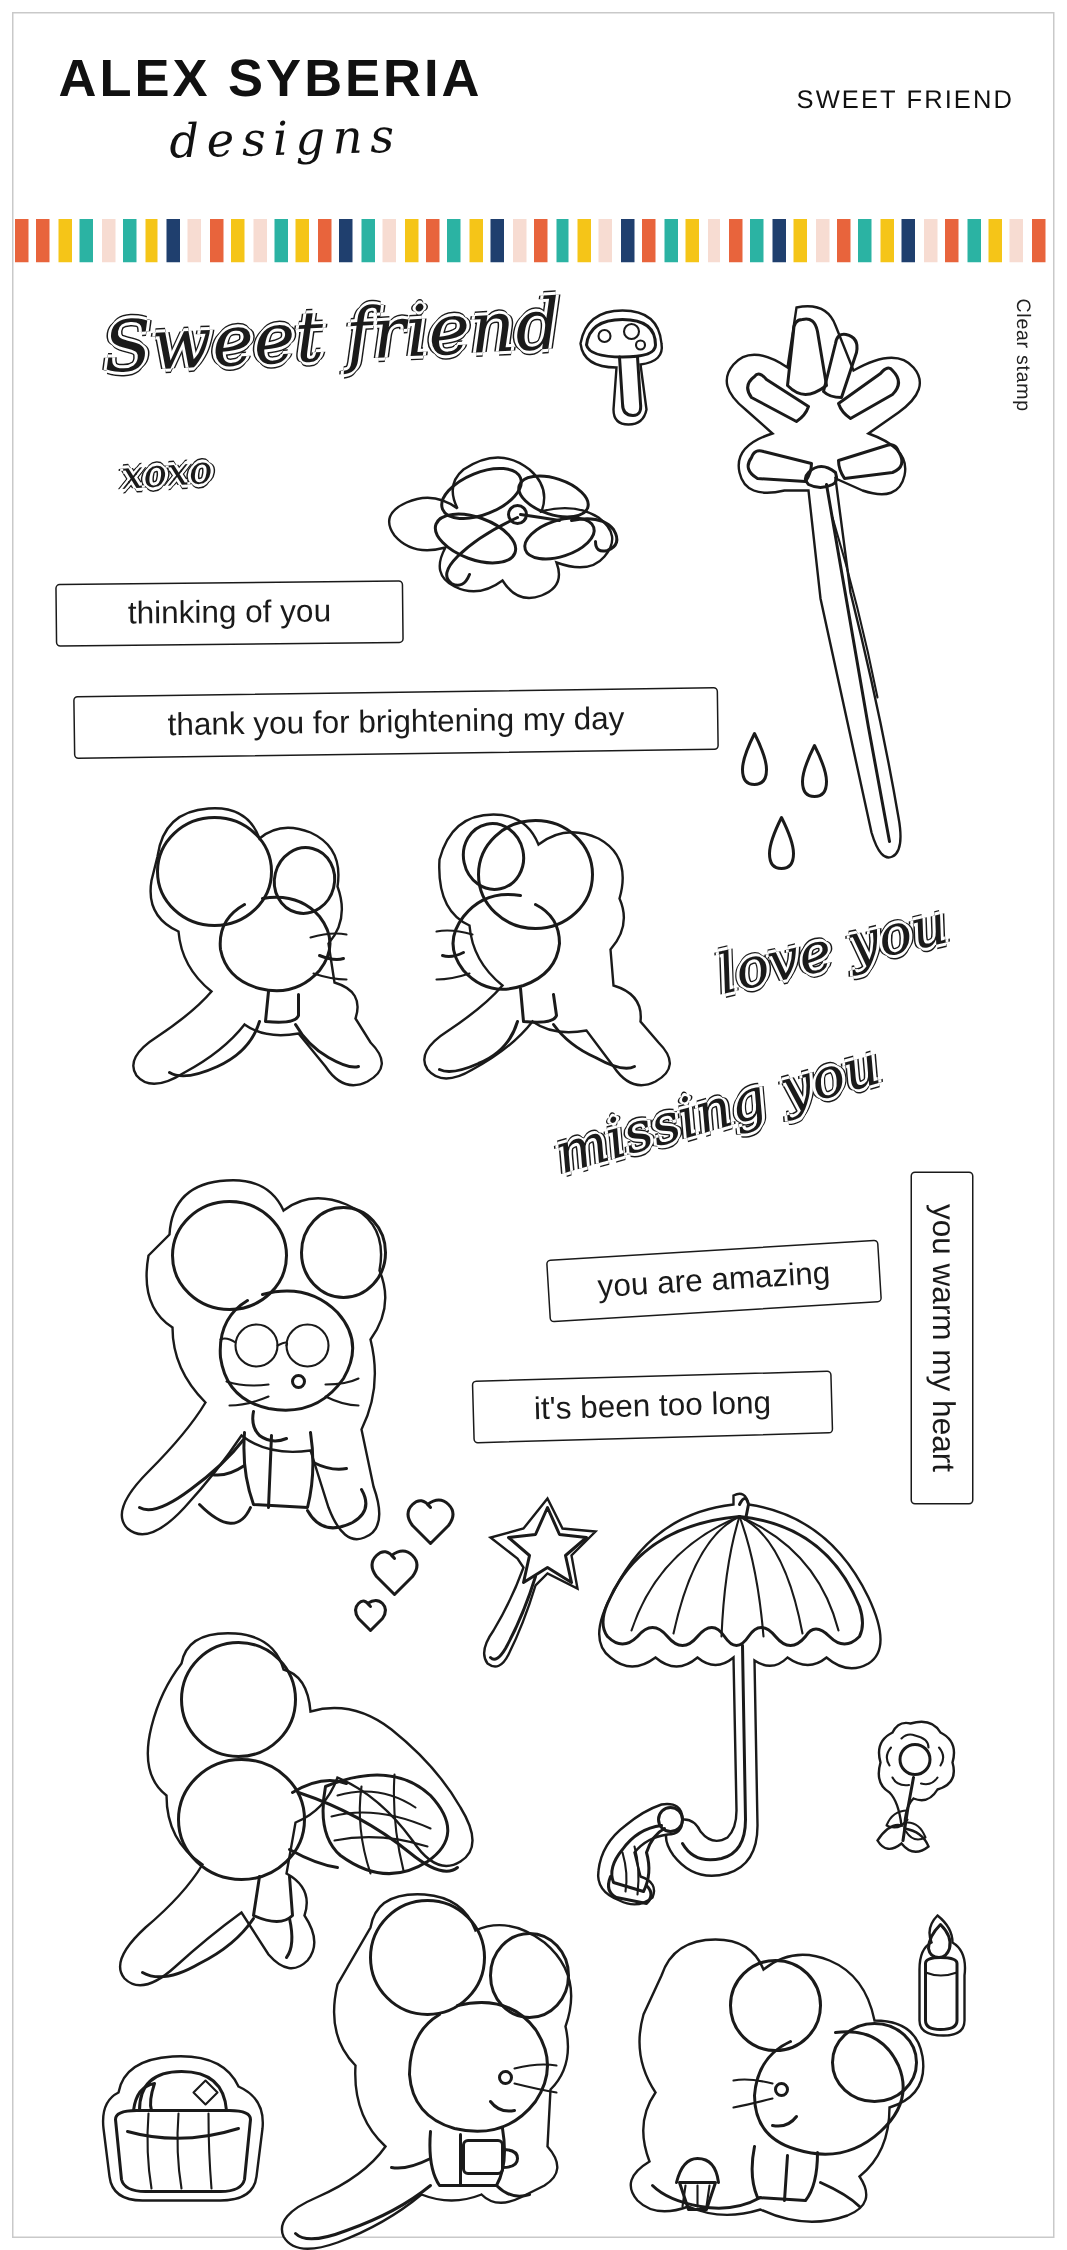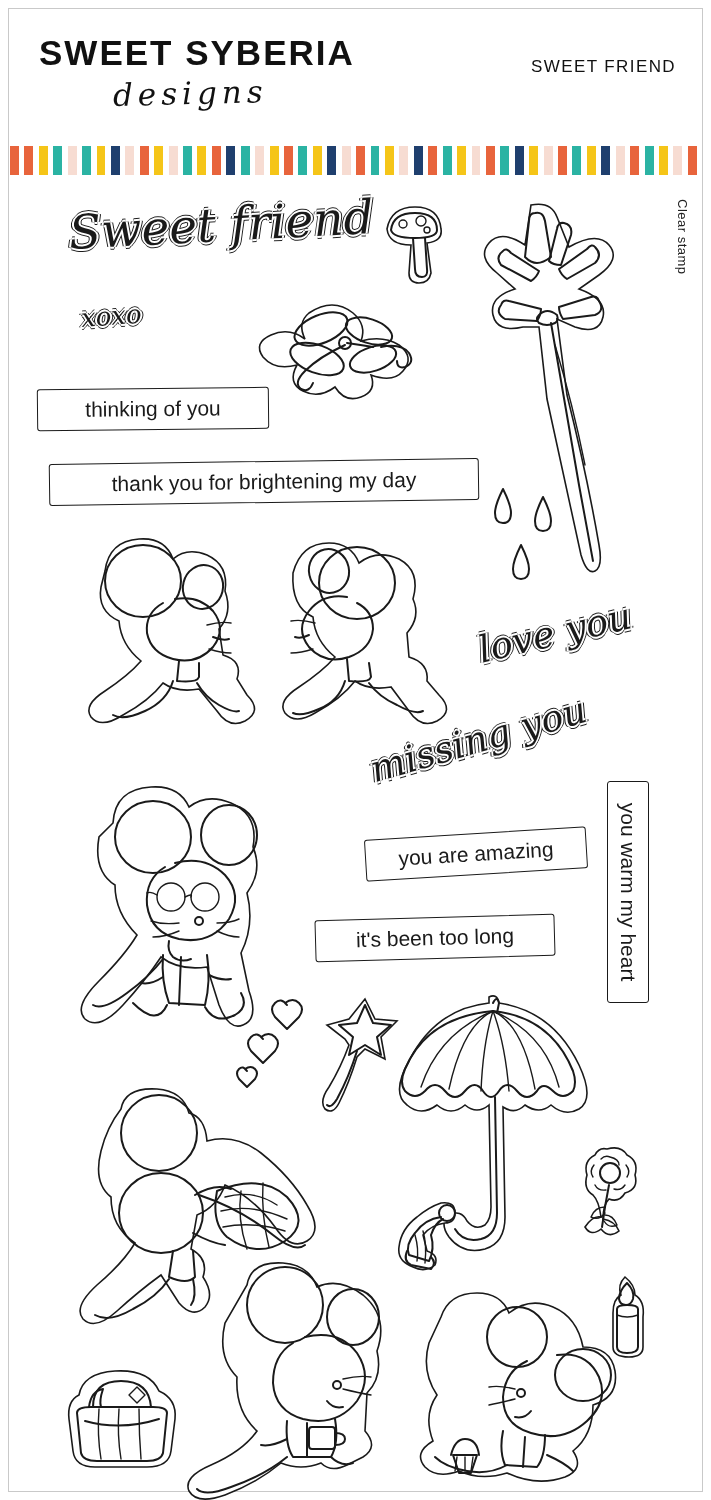--- a/index.html
+++ b/index.html
@@ -123,21 +123,21 @@
   .ink-thin { fill: none; stroke: #1a1a1a; stroke-width: 1.4; stroke-linecap: round; stroke-linejoin: round; }
   .cut { fill: #ffffff; stroke: #1a1a1a; stroke-width: 1.6; }
 </style>
 </head>
 <body>
 
 <div class="page">
   <div class="sheet">
 
     <div class="brand">
-      <div class="brand-line1">SWEET SYBERIA</div>
+      <div class="brand-line1">ALEX SYBERIA</div>
       <div class="brand-line2">designs</div>
     </div>
     <div class="set-name">SWEET FRIEND</div>
 
     <div class="strip" id="strip">
         <i style="background: rgb(232, 100, 60); width: 8.95125px; margin-right: 5.48625px;"></i>
         <i style="background: rgb(232, 100, 60); width: 8.95125px; margin-right: 5.48625px;"></i>
         <i style="background: rgb(245, 197, 24); width: 8.95125px; margin-right: 5.48625px;"></i>
         <i style="background: rgb(43, 179, 163); width: 8.95125px; margin-right: 5.48625px;"></i>
         <i style="background: rgb(247, 220, 210); width: 8.95125px; margin-right: 5.48625px;"></i>

